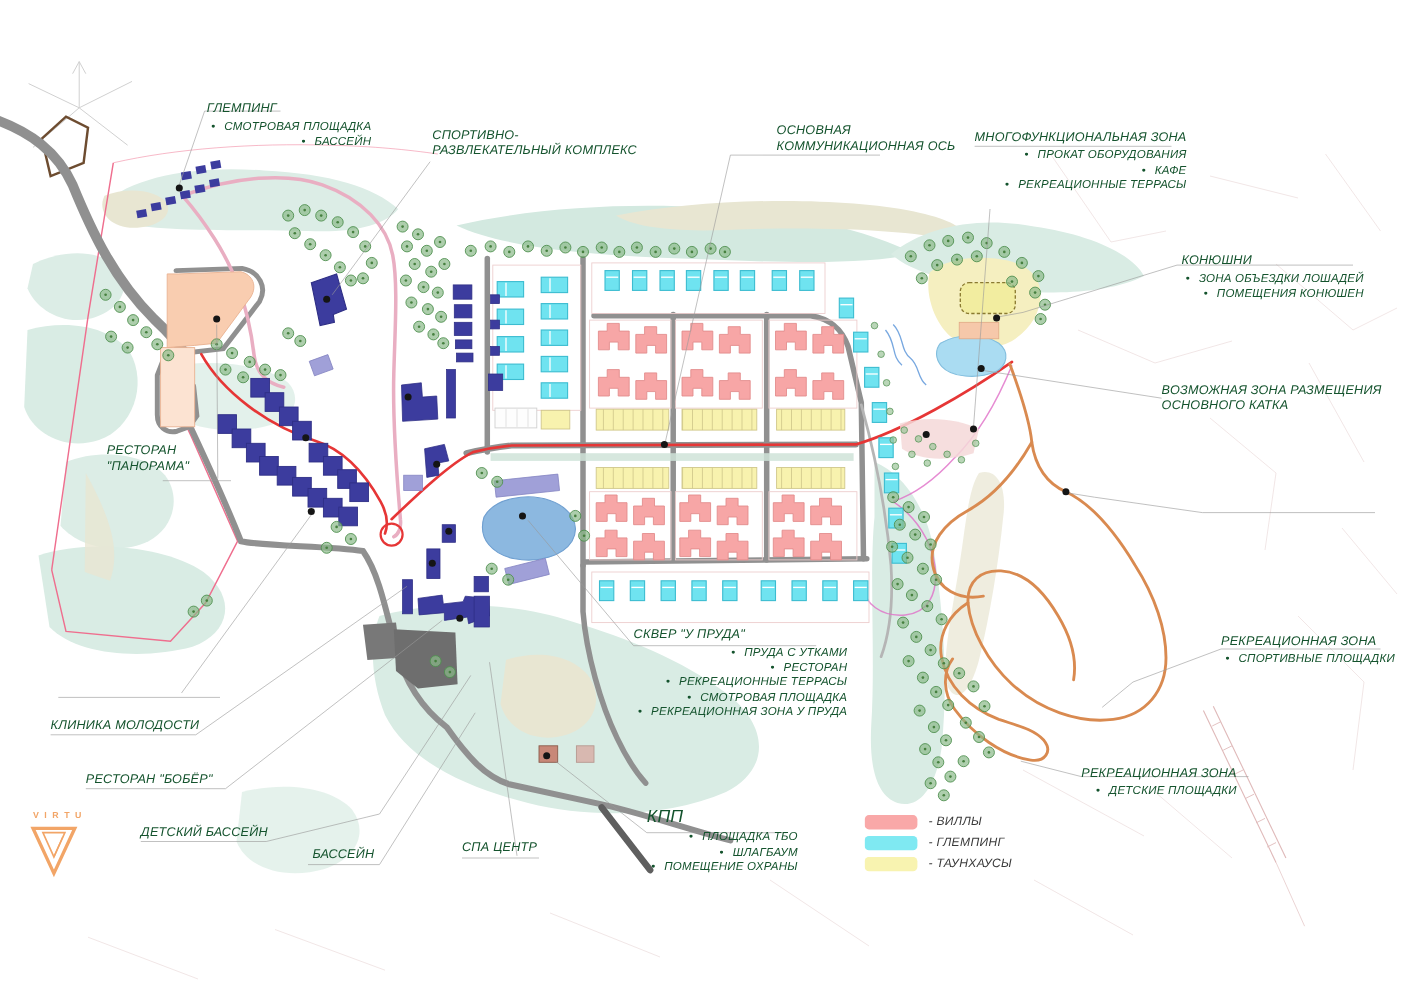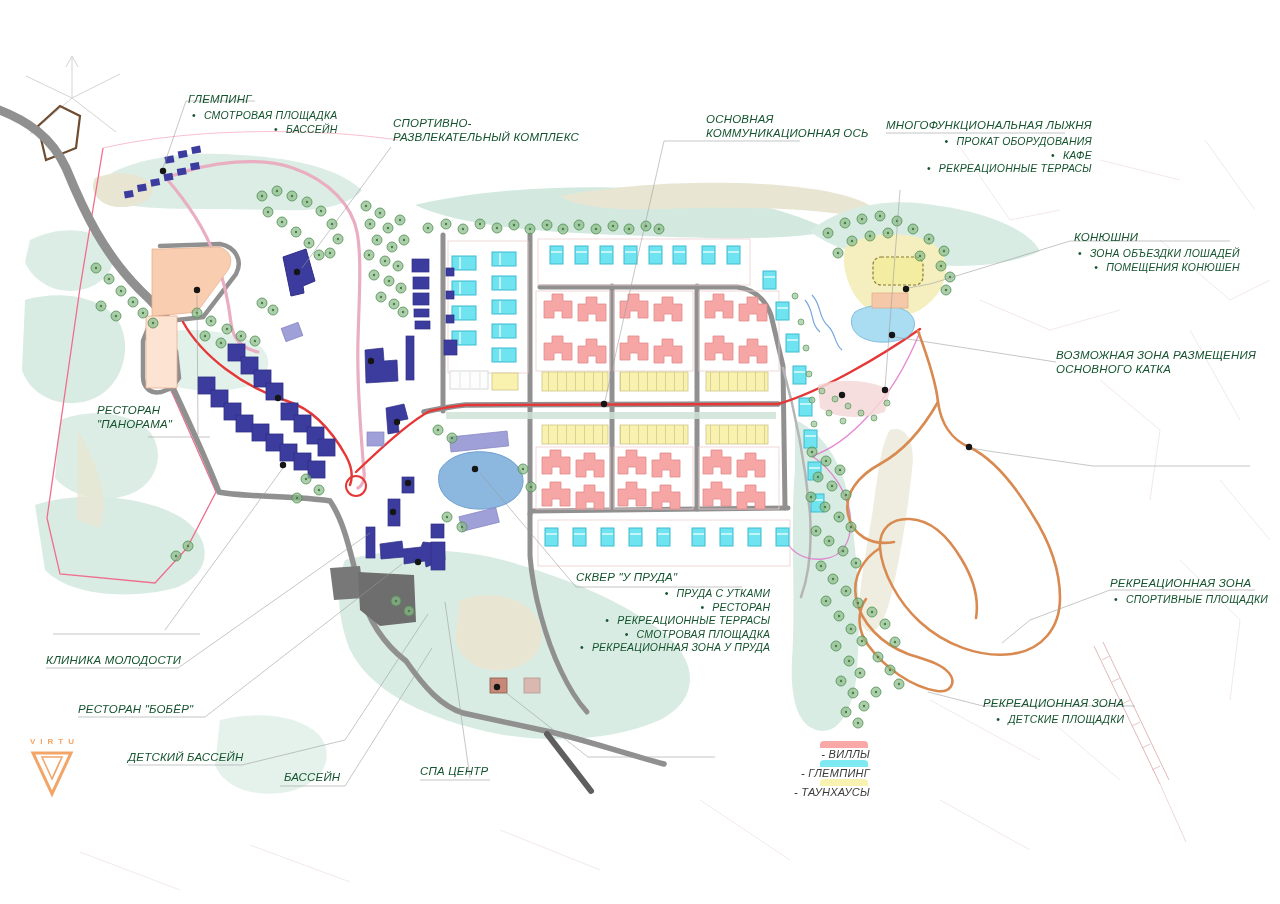--- a/index.html
+++ b/index.html
@@ -5,23 +5,23 @@
   html,body{margin:0;padding:0;background:#fff;}
   #stage{position:relative;width:1280px;height:904px;background:#ffffff;overflow:hidden;
          font-family:"Liberation Sans",sans-serif;}
   #map-svg{position:absolute;left:0;top:0;}
   .co{position:absolute;font-style:italic;color:#14532d;letter-spacing:.2px;}
   .co .t{font-size:11.5px;line-height:14px;font-weight:500;margin-bottom:3px;white-space:normal;}
   .co .t.big{font-size:16px;line-height:18px;}
   .co .li{font-size:10.5px;line-height:13.5px;padding-left:4px;text-align:right;}
   .co .li::before{content:"•";margin-right:8px;font-style:normal;}
   .legend{position:absolute;left:786px;top:741px;}
-  .lrow{display:flex;align-items:flex-end;height:19px;flex-direction:column;}
+  .lrow{display:flex;align-items:flex-start;height:19px;}
   .ltxt{font-style:italic;font-size:11px;color:#3a3a3a;margin-left:8px;letter-spacing:.3px;}
-  .logo{position:absolute;left:26px;top:737px;width:52px;text-align:center;}
+  .logo{position:absolute;left:26px;top:737px;width:52px;}
   .brand{font-size:8px;font-weight:bold;letter-spacing:5px;color:#f2a567;margin-bottom:2px;padding-left:4px;}
 </style>
 </head>
 <body>
 
 <div id="stage">
 
 <svg id="map-svg" width="1280" height="904" viewBox="0 0 1280 904">
 <defs>
   <g id="tr">
@@ -529,21 +529,21 @@
 
 <div class="co" style="left:393px;top:116px;width:195px">
   <div class="t">СПОРТИВНО-РАЗВЛЕКАТЕЛЬНЫЙ КОМПЛЕКС</div>
 </div>
 
 <div class="co" style="left:706px;top:112px;width:180px">
   <div class="t">ОСНОВНАЯ КОММУНИКАЦИОННАЯ ОСЬ</div>
 </div>
 
 <div class="co" style="left:886px;top:118px">
-  <div class="t">МНОГОФУНКЦИОНАЛЬНАЯ ЛЫЖНЯ</div>
+  <div class="t">МНОГОФУНКЦИОНАЛЬНАЯ ЗОНА</div>
   <div class="li">ПРОКАТ ОБОРУДОВАНИЯ</div>
   <div class="li">КАФЕ</div>
   <div class="li">РЕКРЕАЦИОННЫЕ ТЕРРАСЫ</div>
 </div>
 
 <div class="co" style="left:1074px;top:230px">
   <div class="t">КОНЮШНИ</div>
   <div class="li">ЗОНА ОБЪЕЗДКИ ЛОШАДЕЙ</div>
   <div class="li">ПОМЕЩЕНИЯ КОНЮШЕН</div>
 </div>
@@ -581,20 +581,26 @@
 </div>
 
 <div class="co" style="left:284px;top:770px">
   <div class="t">БАССЕЙН</div>
 </div>
 
 <div class="co" style="left:420px;top:764px">
   <div class="t">СПА ЦЕНТР</div>
 </div>
 
+<div class="co" style="left:588px;top:734px">
+  <div class="t big">КПП</div>
+  <div class="li">ПЛОЩАДКА ТБО</div>
+  <div class="li">ШЛАГБАУМ</div>
+  <div class="li">ПОМЕЩЕНИЕ ОХРАНЫ</div>
+</div>
 
 <div class="co" style="left:576px;top:570px">
   <div class="t">СКВЕР "У ПРУДА"</div>
   <div class="li">ПРУДА С УТКАМИ</div>
   <div class="li">РЕСТОРАН</div>
   <div class="li">РЕКРЕАЦИОННЫЕ ТЕРРАСЫ</div>
   <div class="li">СМОТРОВАЯ ПЛОЩАДКА</div>
   <div class="li">РЕКРЕАЦИОННАЯ ЗОНА У ПРУДА</div>
 </div>
 

